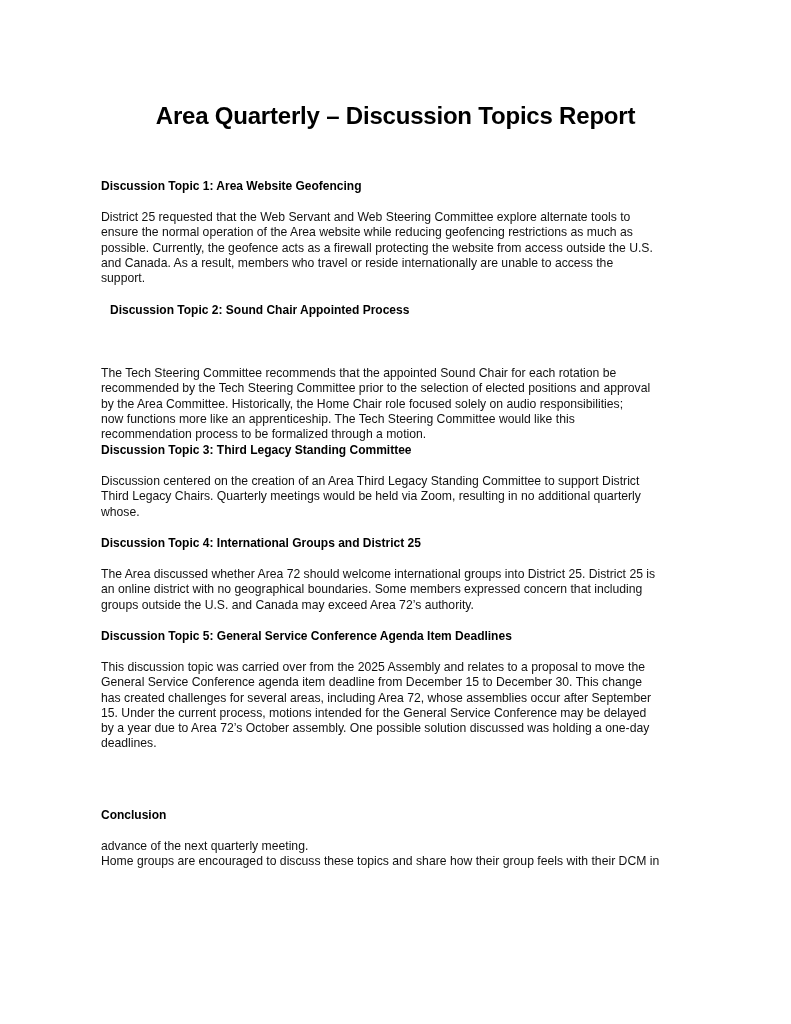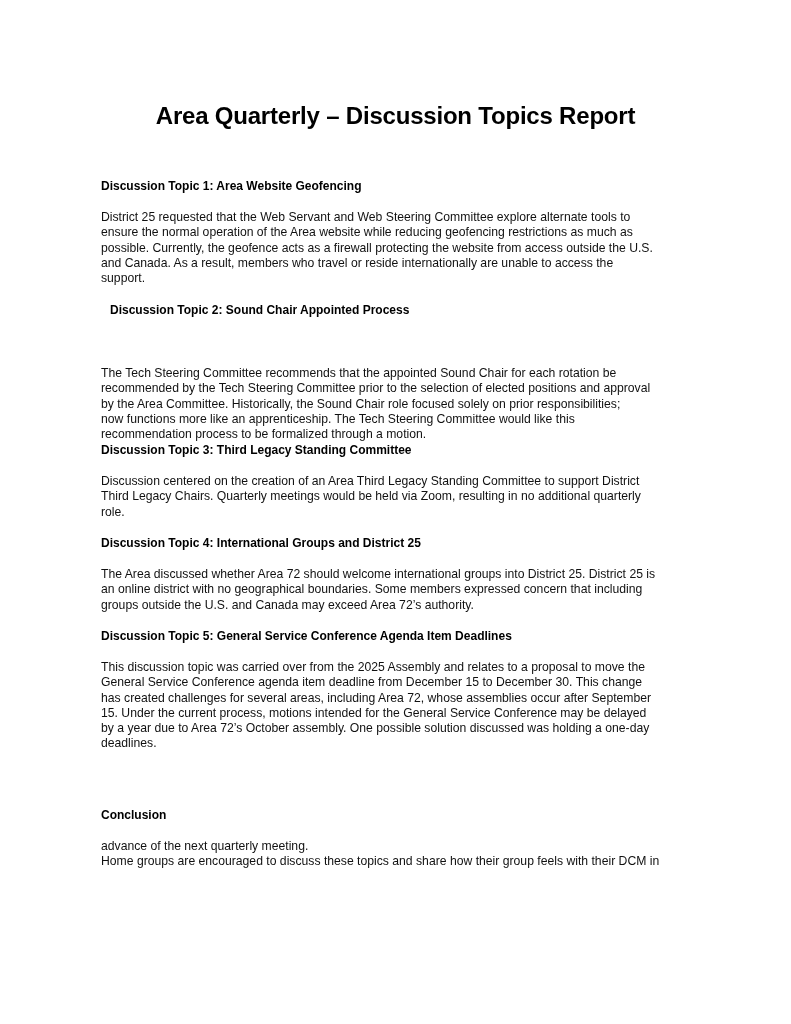--- a/index.html
+++ b/index.html
@@ -67,30 +67,30 @@
     <span class="line">ensure the normal operation of the Area website while reducing geofencing restrictions as much as</span>
     <span class="line">possible. Currently, the geofence acts as a firewall protecting the website from access outside the U.S.</span>
     <span class="line">and Canada. As a result, members who travel or reside internationally are unable to access the</span>
     <span class="line">support.</span>
   </div>
 
   <div class="heading" style="top:303px;margin-left:9px;">Discussion Topic 2: Sound Chair Appointed Process</div>
   <div class="para" style="top:334px;margin-top:32px;">
     <span class="line">The Tech Steering Committee recommends that the appointed Sound Chair for each rotation be</span>
     <span class="line">recommended by the Tech Steering Committee prior to the selection of elected positions and approval</span>
-    <span class="line">by the Area Committee. Historically, the Sound Chair role focused solely on prior responsibilities;</span>
+    <span class="line">by the Area Committee. Historically, the Home Chair role focused solely on audio responsibilities;</span>
     <span class="line">now functions more like an apprenticeship. The Tech Steering Committee would like this</span>
     <span class="line">recommendation process to be formalized through a motion.</span>
   </div>
 
   <div class="heading" style="top:443px;">Discussion Topic 3: Third Legacy Standing Committee</div>
   <div class="para" style="top:474px;">
     <span class="line">Discussion centered on the creation of an Area Third Legacy Standing Committee to support District</span>
     <span class="line">Third Legacy Chairs. Quarterly meetings would be held via Zoom, resulting in no additional quarterly</span>
-    <span class="line">role.</span>
+    <span class="line">whose.</span>
   </div>
 
   <div class="heading" style="top:536px;">Discussion Topic 4: International Groups and District 25</div>
   <div class="para" style="top:567px;">
     <span class="line">The Area discussed whether Area 72 should welcome international groups into District 25. District 25 is</span>
     <span class="line">an online district with no geographical boundaries. Some members expressed concern that including</span>
     <span class="line">groups outside the U.S. and Canada may exceed Area 72’s authority.</span>
   </div>
 
   <div class="heading" style="top:629px;text-align:right;">Discussion Topic 5: General Service Conference Agenda Item Deadlines</div>

